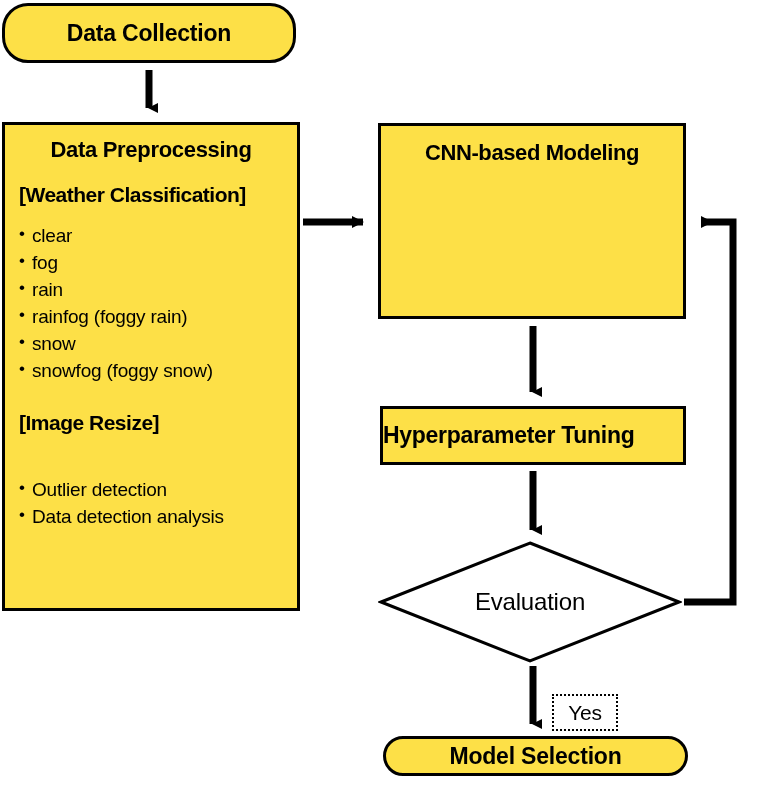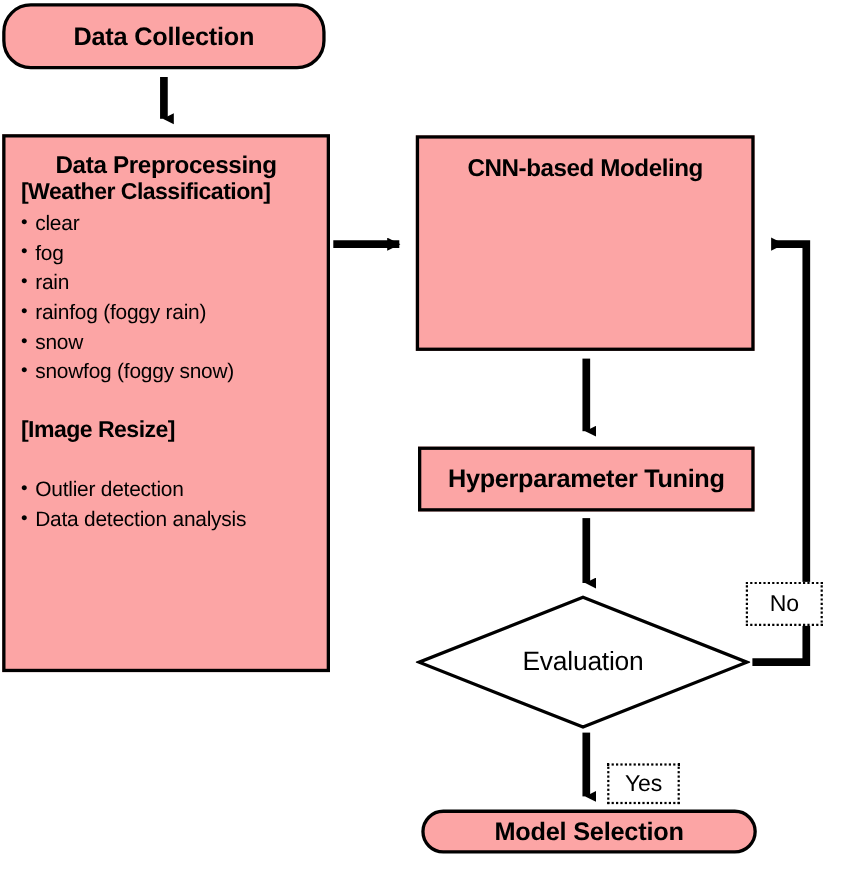--- a/index.html
+++ b/index.html
@@ -14,21 +14,21 @@
   #canvas {
     position: relative;
     width: 769px;
     height: 799px;
     background: #ffffff;
     overflow: hidden;
   }
   .node {
     position: absolute;
     box-sizing: border-box;
-    background: #fca5a5;
+    background: #fde047;
     border: 3px solid #000000;
     color: #000000;
   }
   .terminator {
     border-radius: 26px;
     display: flex;
     align-items: center;
     justify-content: center;
   }
   .terminator .node-title {
@@ -50,32 +50,33 @@
     width: 298px;
     height: 489px;
     border-width: 3px;
     padding: 12px 14px 8px 14px;
   }
   #node-data-preprocessing .box-title {
     text-align: center;
     font-weight: bold;
     font-size: 22px;
     letter-spacing: -0.3px;
+    margin-bottom: 20px;
   }
   .section-head {
     font-weight: bold;
     font-size: 21px;
     letter-spacing: -0.5px;
     margin-top: 0;
     margin-bottom: 2px;
     white-space: nowrap;
   }
   .bullet-list {
     list-style: none;
-    margin: 4px 0 0 0;
+    margin: 16px 0 0 0;
     padding: 0;
   }
   .bullet-list li {
     font-size: 19px;
     line-height: 1.42;
     letter-spacing: -0.2px;
     white-space: nowrap;
     position: relative;
     padding-left: 13px;
   }
@@ -125,21 +126,21 @@
   .dot-list li.cont { padding-left: 24px; }
   .dot-list li.cont::before { content: ""; }
   
   #node-hyperparam {
     left: 380px;
     top: 406px;
     width: 306px;
     height: 59px;
     display: flex;
     align-items: center;
-    justify-content: center;
+    justify-content: flex-start;
   }
   #node-hyperparam .node-title {
     font-weight: bold;
     font-size: 23px;
     letter-spacing: -0.3px;
   }
   
   #node-evaluation {
     position: absolute;
     left: 378px;
@@ -283,21 +284,20 @@
     <span class="node-title">Hyperparameter Tuning</span>
   </div>
 
   <div id="node-evaluation">
     <svg width="304" height="124" viewBox="0 0 304 124" xmlns="http://www.w3.org/2000/svg">
       <polygon points="152,3 301,62 152,121 3,62" fill="#ffffff" stroke="#000000" stroke-width="3"></polygon>
     </svg>
     <div class="diamond-label">Evaluation</div>
   </div>
 
-  <div class="edge-label" id="label-no">No</div>
 
   <div class="edge-label" id="label-yes">Yes</div>
 
   <div class="node terminator" id="node-model-selection">
     <span class="node-title">Model Selection</span>
   </div>
 
 </div>
 
 </body></html>

